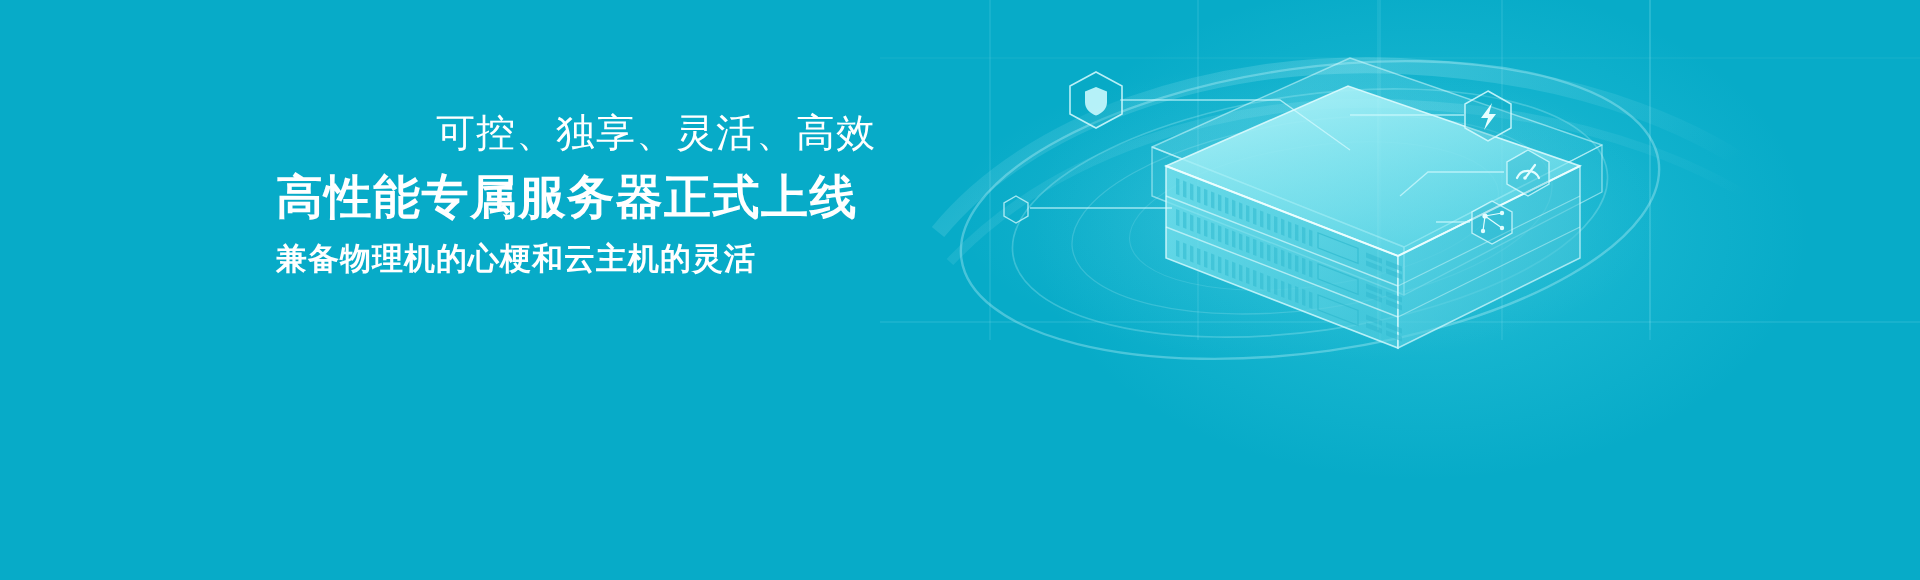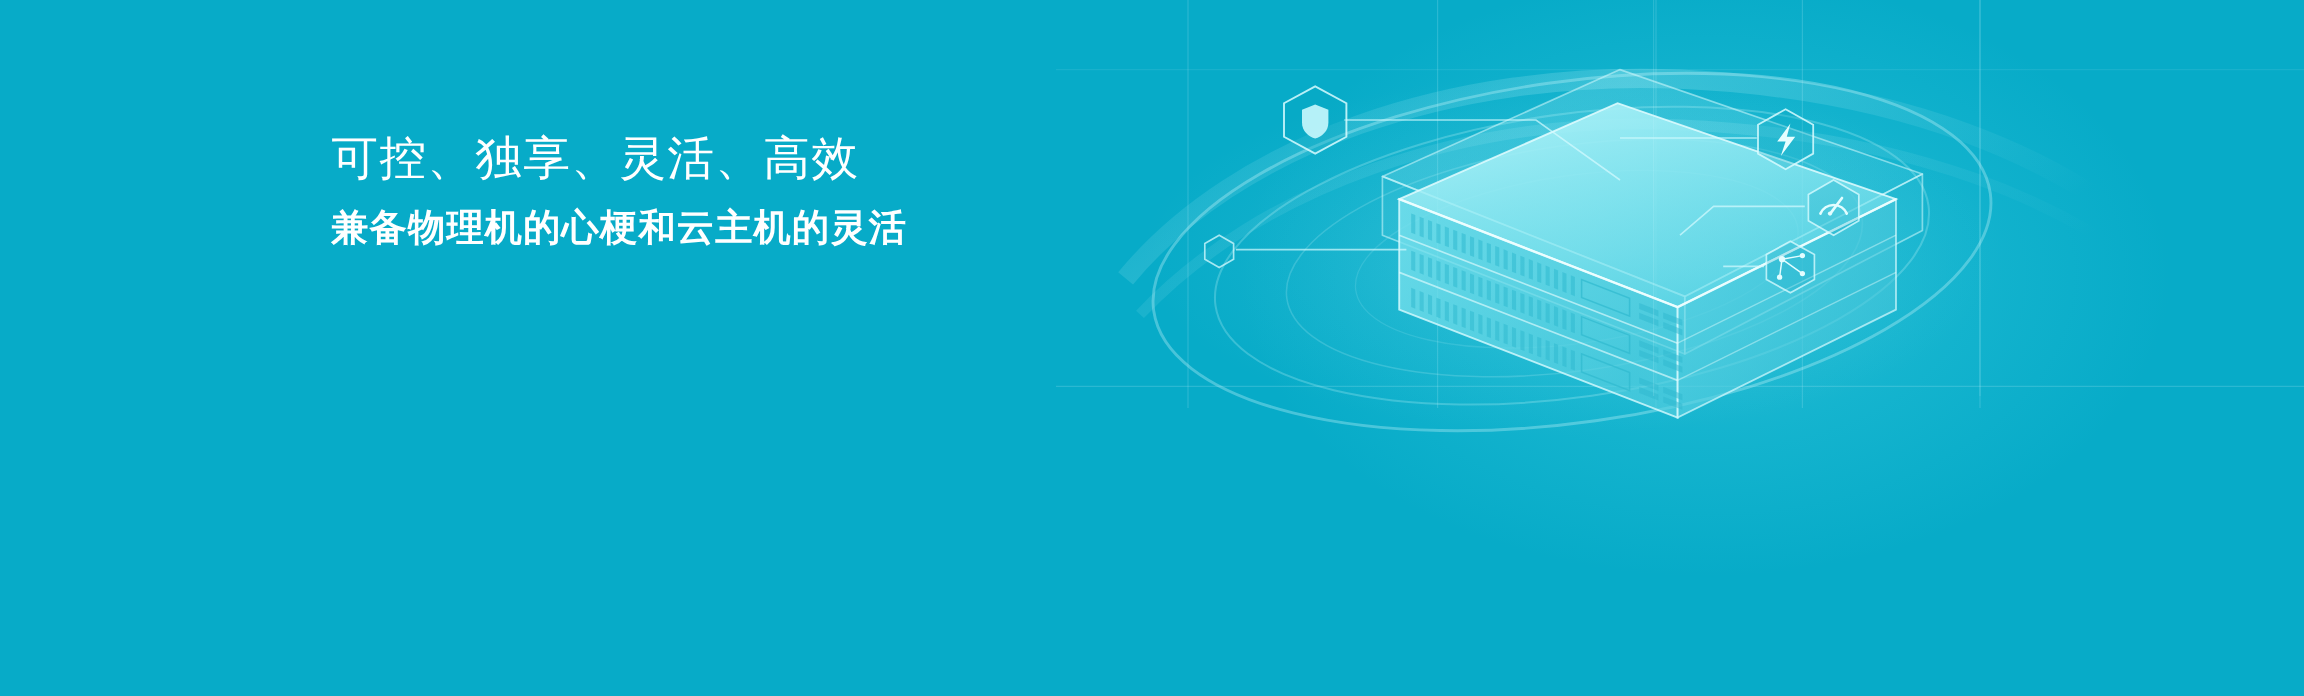--- a/index.html
+++ b/index.html
@@ -39,20 +39,21 @@
     left: 276px; top: 108px;
     width: 760px;
   }
   .eyebrow {
     color: #ffffff;
     font-size: 39px;
     font-weight: 400;
     letter-spacing: 1px;
     line-height: 1.28;
     white-space: nowrap;
+    text-align: center;
   }
   .headline {
     color: #ffffff;
     font-size: 47px;
     font-weight: 700;
     letter-spacing: 1.5px;
     line-height: 1.3;
     margin-top: 8px;
     white-space: nowrap;
   }
@@ -302,16 +303,17 @@
         <g stroke="#cdf8fd" stroke-opacity="0.16" stroke-width="1">
           <line x1="498" y1="0" x2="498" y2="330"></line>
           <line x1="770" y1="0" x2="770" y2="330"></line>
         </g>
       </g>
     </svg>
   </div>
 
   <div class="copy">
     <div class="eyebrow">可控、独享、灵活、高效</div>
+    <div class="headline">高性能专属服务器正式上线</div>
     <div class="subline">兼备物理机的心梗和云主机的灵活</div>
   </div>
 
 </div>
 
 </body></html>

